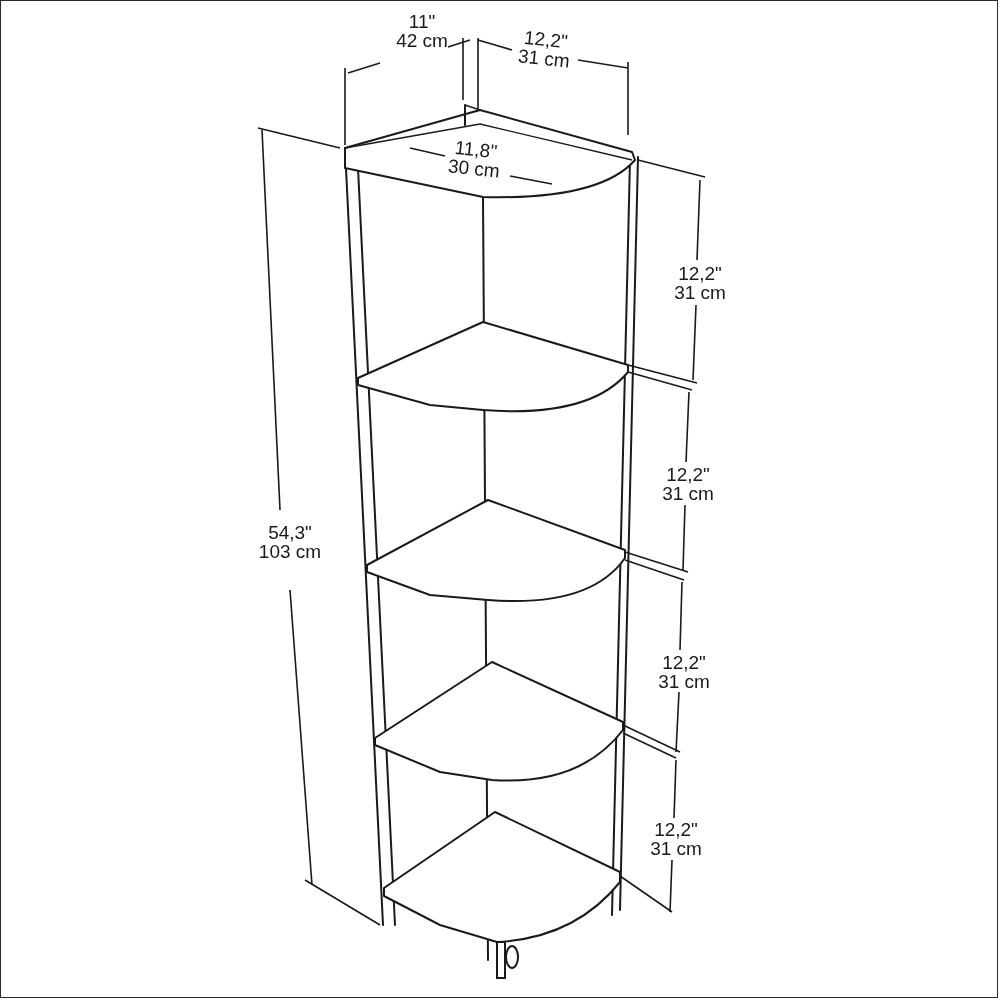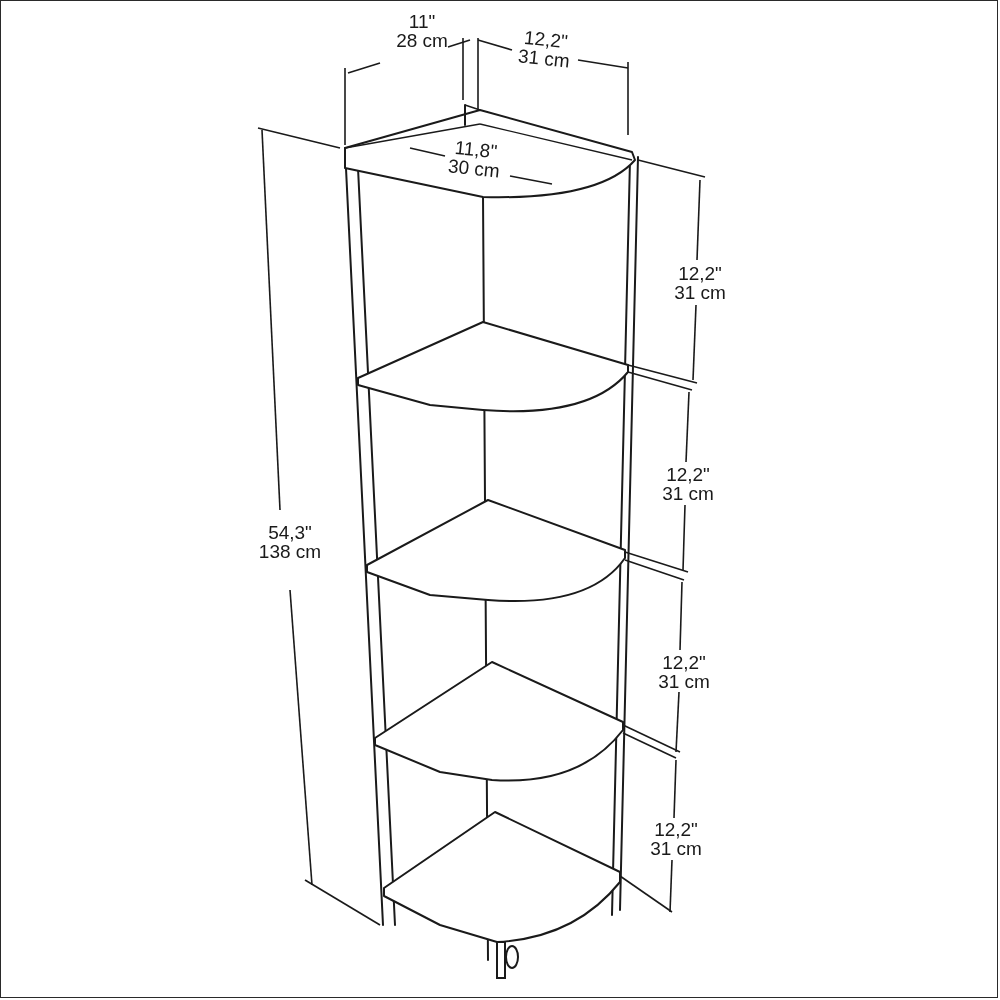--- a/index.html
+++ b/index.html
@@ -82,33 +82,33 @@
     <line class="dim" x1="623" y1="725" x2="680" y2="752"></line>
     <line class="dim" x1="623" y1="733" x2="676" y2="758"></line>
     <line class="dim" x1="676" y1="760" x2="674" y2="818"></line>
     <line class="dim" x1="672" y1="860" x2="670" y2="912"></line>
     <line class="dim" x1="620" y1="876" x2="672" y2="912"></line>
   </g>
 </svg>
 
 <div class="lbl" style="left:372px;top:12px;width:100px;">
   <span>11"</span>
-  <span>28 cm</span>
+  <span>42 cm</span>
 </div>
 <div class="lbl" style="left:500px;top:30px;width:90px;transform:rotate(6deg);">
   <span>12,2"</span>
   <span>31 cm</span>
 </div>
 <div class="lbl" style="left:425px;top:140px;width:100px;transform:rotate(6deg);">
   <span>11,8"</span>
   <span>30 cm</span>
 </div>
 <div class="lbl" style="left:240px;top:523px;width:100px;">
   <span>54,3"</span>
-  <span>138 cm</span>
+  <span>103 cm</span>
 </div>
 <div class="lbl" style="left:650px;top:264px;width:100px;">
   <span>12,2"</span>
   <span>31 cm</span>
 </div>
 <div class="lbl" style="left:638px;top:465px;width:100px;">
   <span>12,2"</span>
   <span>31 cm</span>
 </div>
 <div class="lbl" style="left:634px;top:653px;width:100px;">

